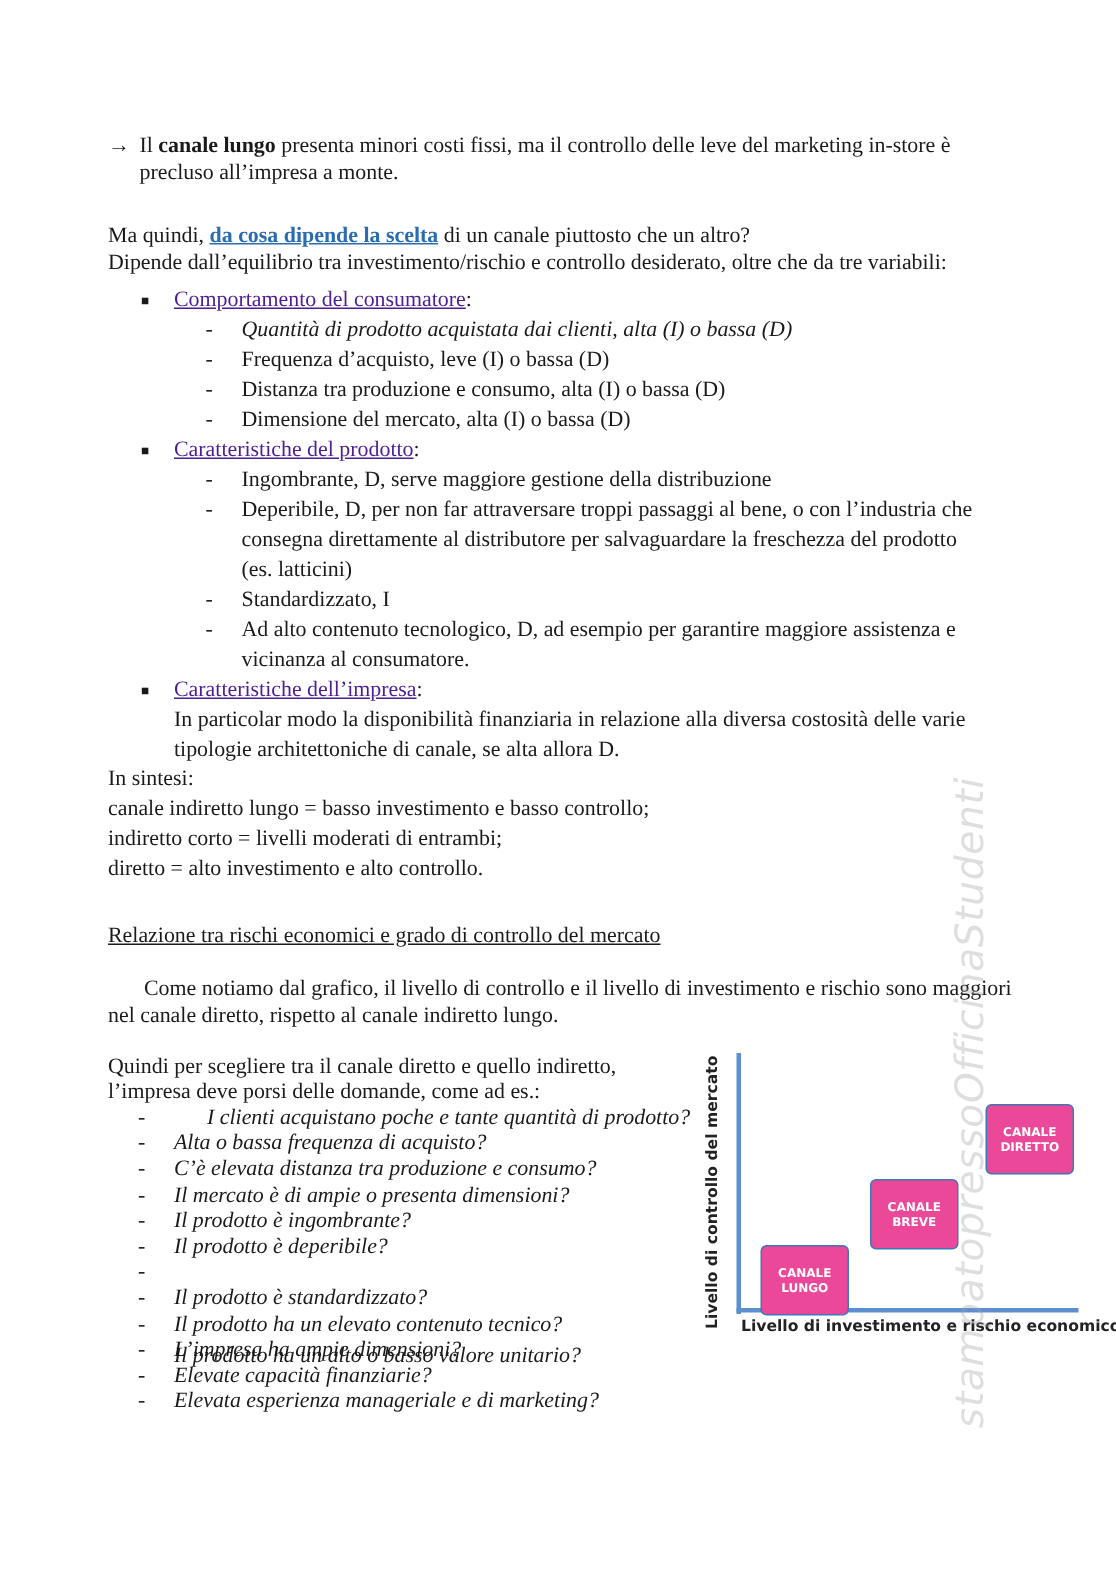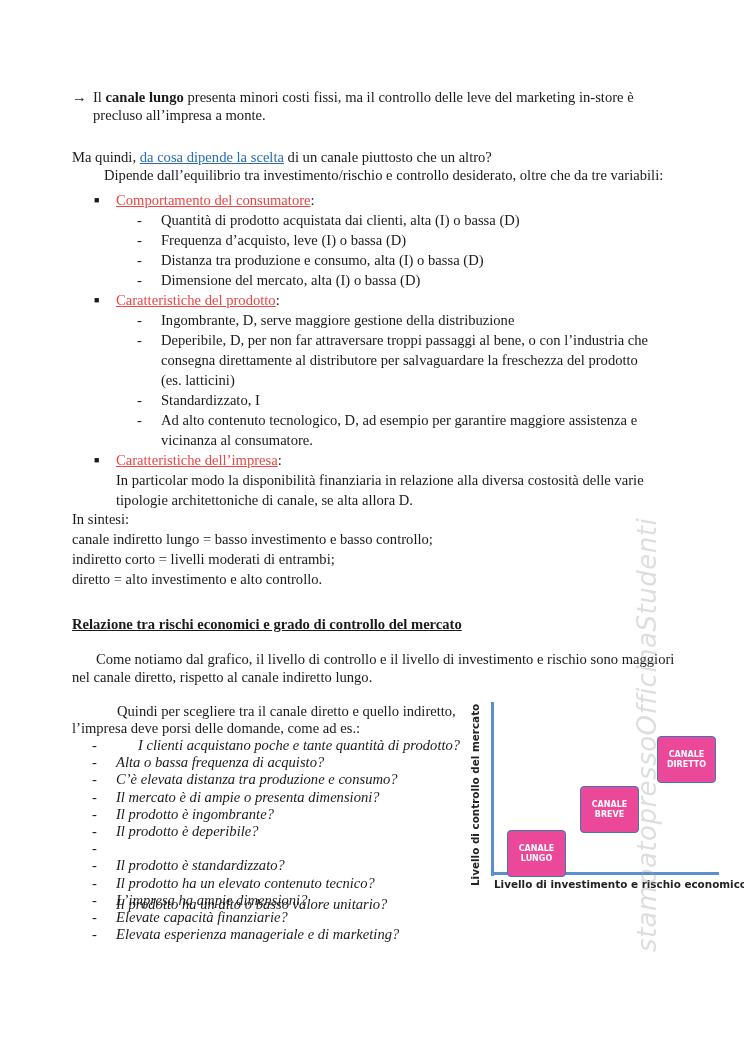--- a/index.html
+++ b/index.html
@@ -1,25 +1,25 @@
 <!DOCTYPE html>
 <html><head>
 <meta charset="utf-8">
 <style>
   html, body { margin:0; padding:0; background:#ffffff; }
   body { width:744px; height:1052px; position:relative; overflow:hidden;
          font-family:"Liberation Serif","DejaVu Serif",serif; color:#1a1a1a; font-size:14.6px; }
   .ln { position:absolute; white-space:nowrap; line-height:18px; }
-  .red { color:#ef4444; text-decoration:underline; }
-  .link { color:#2a6cb0; font-weight:normal; text-decoration:underline;margin-top:12px; }
+  .red { color:#4c1d95; text-decoration:underline; }
+  .link { color:#2a6cb0; font-weight:bold; text-decoration:underline;margin-top:12px; }
   .b { font-weight:bold; }
   .it { font-style:italic; }
   .bul { position:absolute; font-size:9px; line-height:18px; }
   .dash { position:absolute; line-height:18px; }
-  .heading { font-weight:bold; text-decoration:underline; }
+  .heading { font-weight:normal; text-decoration:underline; }
   
   .diag { position:absolute; left:460px; top:695px; width:275px; height:200px; }
   .axis-y { position:absolute; left:31px; top:7px; width:3px; height:174px; background:#5b8fcf; }
   .axis-x { position:absolute; left:31px; top:177px; width:228px; height:3px; background:#5b8fcf; }
   .box { position:absolute; width:59px; height:47px; background:#ec4899; border:1px solid #3c77b8;
          border-radius:4px; color:#fff; font-family:"DejaVu Sans","Liberation Sans",sans-serif;
          font-weight:bold; font-size:8px; line-height:10px; text-align:center;
          display:flex; flex-direction:column; justify-content:center; box-sizing:border-box; }
   .xlabel { position:absolute; left:34px; top:183px; font-family:"DejaVu Sans","Liberation Sans",sans-serif;
             font-weight:bold; font-size:10.4px; color:#222; white-space:nowrap; }
@@ -31,26 +31,26 @@
                color:rgba(160,160,160,0.35); white-space:nowrap; letter-spacing:0.5px; }
 </style>
 </head>
 <body>
 
 <span class="ln" style="left:72px;top:88px;">→</span>
 <div class="ln" style="left:93px;top:88px;"><span>Il </span><span class="b">canale lungo</span><span> presenta minori costi fissi, ma il controllo delle leve del marketing in-store è</span></div>
 <div class="ln" style="left:93px;top:106px;">precluso all’impresa a monte.</div>
 
 <div class="ln" style="left:72px;top:148px;"><span>Ma quindi, </span><span class="link">da cosa dipende la scelta</span><span> di un canale piuttosto che un altro?</span></div>
-<div class="ln" style="left:72px;top:166px;margin-left:32px;">Dipende dall’equilibrio tra investimento/rischio e controllo desiderato, oltre che da tre variabili:</div>
+<div class="ln" style="left:72px;top:166px;">Dipende dall’equilibrio tra investimento/rischio e controllo desiderato, oltre che da tre variabili:</div>
 
 <span class="bul" style="left:94px;top:191px;">■</span>
 <div class="ln" style="left:116px;top:191px;"><span class="red">Comportamento del consumatore</span>:</div>
 <span class="dash" style="left:137px;top:211px;">-</span>
-<div class="ln" style="left:161px;top:211px;">Quantità di prodotto acquistata dai clienti, alta (I) o bassa (D)</div>
+<div class="ln" style="left:161px;top:211px;font-style:italic;">Quantità di prodotto acquistata dai clienti, alta (I) o bassa (D)</div>
 <span class="dash" style="left:137px;top:231px;">-</span>
 <div class="ln" style="left:161px;top:231px;">Frequenza d’acquisto, leve (I) o bassa (D)</div>
 <span class="dash" style="left:137px;top:251px;">-</span>
 <div class="ln" style="left:161px;top:251px;">Distanza tra produzione e consumo, alta (I) o bassa (D)</div>
 <span class="dash" style="left:137px;top:271px;">-</span>
 <div class="ln" style="left:161px;top:271px;">Dimensione del mercato, alta (I) o bassa (D)</div>
 
 <span class="bul" style="left:94px;top:291px;">■</span>
 <div class="ln" style="left:116px;top:291px;"><span class="red">Caratteristiche del prodotto</span>:</div>
 <span class="dash" style="left:137px;top:311px;">-</span>
@@ -71,21 +71,21 @@
 <div class="ln" style="left:116px;top:491px;">tipologie architettoniche di canale, se alta allora D.</div>
 
 <div class="ln" style="left:72px;top:510px;">In sintesi:</div>
 <div class="ln" style="left:72px;top:530px;">canale indiretto lungo = basso investimento e basso controllo;</div>
 <div class="ln" style="left:72px;top:550px;">indiretto corto = livelli moderati di entrambi;</div>
 <div class="ln" style="left:72px;top:570px;">diretto = alto investimento e alto controllo.</div>
 
 <div class="ln heading" style="left:72px;top:615px;">Relazione tra rischi economici e grado di controllo del mercato</div>
 <div class="ln" style="left:72px;top:650px;margin-left:24px;">Come notiamo dal grafico, il livello di controllo e il livello di investimento e rischio sono maggiori</div>
 <div class="ln" style="left:72px;top:668px;">nel canale diretto, rispetto al canale indiretto lungo.</div>
-<div class="ln" style="left:72px;top:702px;margin-left:45px;">Quindi per scegliere tra il canale diretto e quello indiretto,</div>
+<div class="ln" style="left:72px;top:702px;">Quindi per scegliere tra il canale diretto e quello indiretto,</div>
 <div class="ln" style="left:72px;top:719px;">l’impresa deve porsi delle domande, come ad es.:</div>
 
 <div id="questions">
     <span class="dash" style="left: 92px; top: 736px;">-</span>
     <div class="ln it" style="left: 105px; top: 736px; margin-left: 33px;">I clienti acquistano poche e tante quantità di prodotto?</div>
     <span class="dash" style="left: 92px; top: 753.2px;">-</span>
     <div class="ln it" style="left: 116px; top: 753.2px;">Alta o bassa frequenza di acquisto?</div>
     <span class="dash" style="left: 92px; top: 770.4px;">-</span>
     <div class="ln it" style="left: 116px; top: 770.4px;">C’è elevata distanza tra produzione e consumo?</div>
     <span class="dash" style="left: 92px; top: 787.6px;">-</span>

